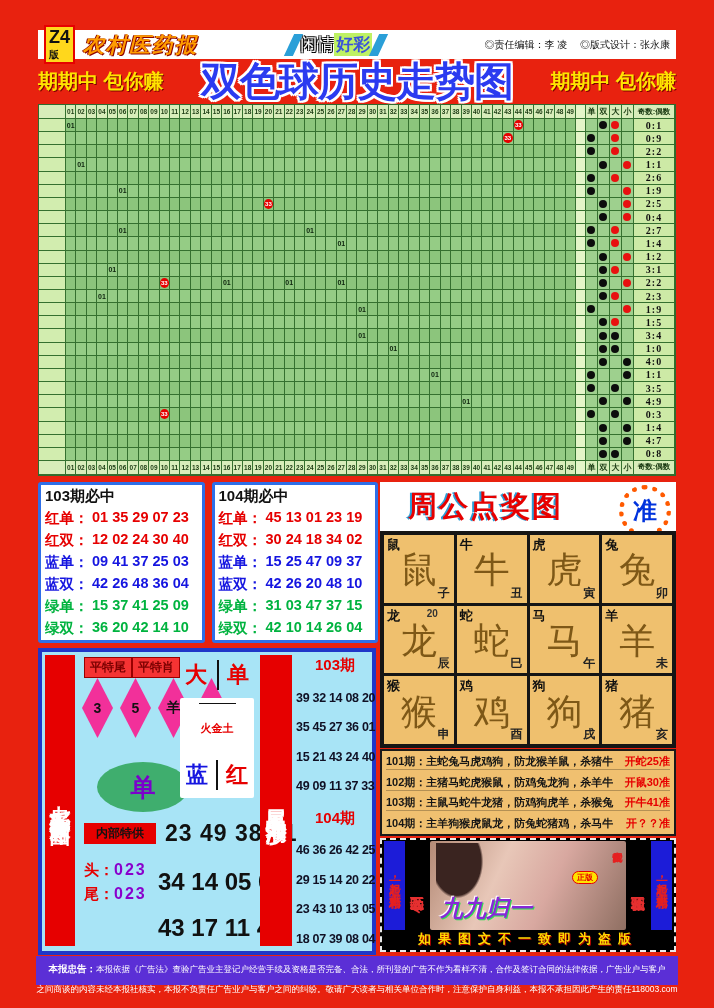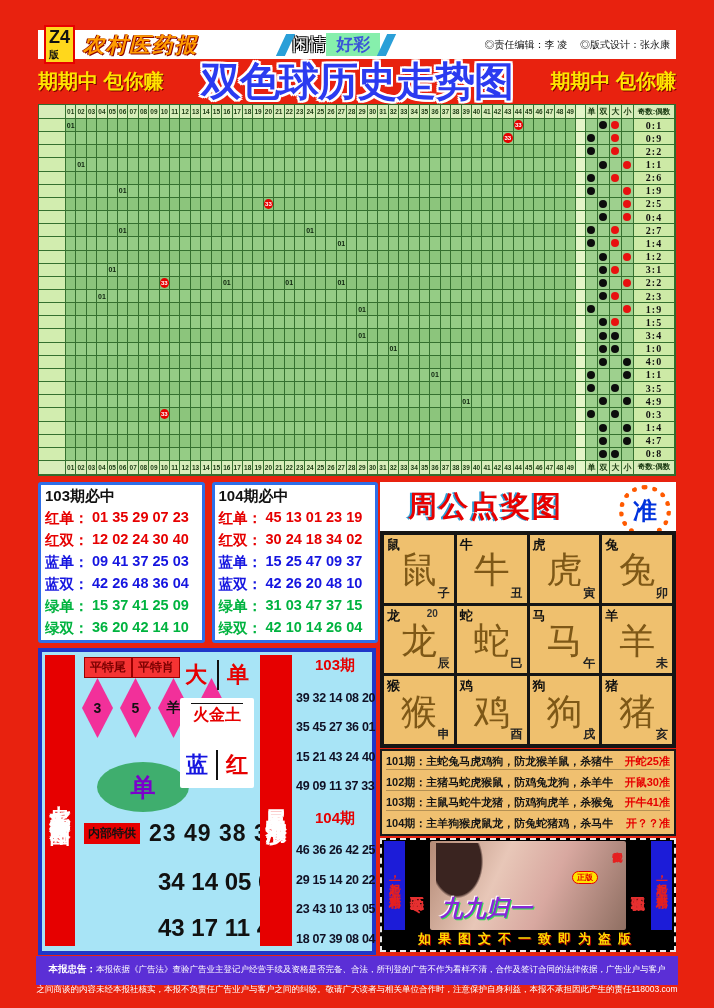--- a/index.html
+++ b/index.html
@@ -8,21 +8,21 @@
 
   
   .masthead{left:38px;top:30px;width:638px;height:29px;background:#fff;display:flex;align-items:center;padding:0 6px;}
   .edition-box{background:#ffd71c;border:2px solid #e60000;padding:0 3px;display:flex;align-items:baseline;margin-right:8px;flex-direction:column;}
   .edition-z{font-size:18px;font-weight:bold;color:#111;}
   .edition-ban{font-size:10px;font-weight:bold;color:#111;}
   .paper-name{font-size:21px;font-weight:bold;color:#ff9c00;font-style:italic;text-shadow:1px 1px 0 #8a0000,-1px 0 0 #8a0000;letter-spacing:2px;font-family:"Liberation Serif",serif;}
   .mh-center{display:flex;align-items:center;margin:0 auto;}
   .slash{width:9px;height:22px;background:#2a9fd8;transform:skew(-25deg);margin:0 2px;}
   .mh-a{font-size:17px;font-weight:normal;color:#fff;text-shadow:1px 1px 0 #000,-1px -1px 0 #000,1px -1px 0 #000,-1px 1px 0 #000;font-family:"Liberation Serif",serif;}
-  .mh-b{font-size:17px;font-weight:bold;color:#3a54d8;background:#86efac;padding:0 10px;font-family:"Liberation Serif",serif;}
+  .mh-b{font-size:17px;font-weight:bold;color:#3a54d8;background:#bef264;padding:0 2px;font-family:"Liberation Serif",serif;}
   .credits{font-size:10px;color:#111;white-space:nowrap;}
   .credits span{margin-left:10px;}
 
   
   .banner{left:38px;top:60px;width:638px;height:43px;display:flex;align-items:center;justify-content:space-between;}
   .banner-side{font-size:20px;font-weight:bold;color:#ffe400;text-shadow:1px 1px 0 #7a0000;white-space:nowrap;}
   .banner-title{font-size:40px;font-weight:bold;color:#2b3bf0;font-family:"Liberation Serif",serif;letter-spacing:-1px;white-space:nowrap;
     text-shadow:2px 0 0 #fff,-2px 0 0 #fff,0 2px 0 #fff,0 -2px 0 #fff,2px 2px 0 #fff,-2px -2px 0 #fff,2px -2px 0 #fff,-2px 2px 0 #fff;}
 
   
@@ -78,24 +78,24 @@
   .qx-banner-left{position:absolute;left:3px;top:3px;width:30px;height:291px;font-size:21px;letter-spacing:3px;}
   .qx-tags{position:absolute;left:42px;top:5px;display:flex;}
   .qx-tag{background:#f53333;color:#7a0000;font-weight:bold;font-size:12px;padding:1px 5px;border:1px solid #990000;}
   .qx-diamonds{position:absolute;left:40px;top:26px;display:flex;gap:7px;}
   .diamond{width:31px;height:60px;background:#f2309a;clip-path:polygon(50% 0,100% 50%,50% 100%,0 50%);display:flex;align-items:center;justify-content:center;color:#111;font-weight:bold;font-size:14px;}
   .qx-ellipse{position:absolute;left:55px;top:110px;width:92px;height:50px;background:#3fae6e;border-radius:50%;display:flex;align-items:center;justify-content:center;color:#7b00cc;font-size:25px;font-weight:bold;font-family:"Liberation Serif",serif;}
   .qx-mid{position:absolute;left:138px;top:8px;width:74px;}
   .qx-pair{display:flex;justify-content:space-around;font-size:22px;font-weight:bold;font-family:"Liberation Serif",serif;}
   .qx-pair .divided{border-left:2px solid #111;padding-left:8px;}
   .qx-white{margin-top:8px;background:#fff;padding:5px 2px 8px;text-align:center;border-radius:2px;}
-  .qx-elements{color:#e60000;font-weight:bold;font-size:16px;border-top:1px solid #111;border-bottom:none;display:inline-block;padding:1px 2px 0;}
+  .qx-elements{color:#e60000;font-weight:bold;font-size:11px;border-top:1px solid #111;border-bottom:none;display:inline-block;padding:17px 2px 0;}
   .qx-lanhong{margin-top:24px;}
   .qx-internal{position:absolute;left:42px;top:168px;display:flex;align-items:center;gap:9px;white-space:nowrap;}
-  .qx-internal-label{background:#e60000;color:#111;font-size:12px;font-weight:bold;padding:2px 4px;}
+  .qx-internal-label{background:#e60000;color:#111;font-size:12px;font-weight:bold;padding:2px 12px;}
   .qx-internal-nums{font-size:23px;font-weight:bold;color:#111;letter-spacing:1px;}
   .qx-headtail{position:absolute;left:42px;top:206px;font-weight:bold;line-height:24px;white-space:nowrap;}
   .qx-ht-label{color:#e60000;font-size:15px;}
   .qx-ht-val{color:#8a00cc;font-size:16px;letter-spacing:2px;}
   .qx-n2{position:absolute;left:116px;top:216px;font-size:24px;font-weight:bold;color:#111;white-space:nowrap;}
   .qx-n3{position:absolute;left:116px;top:262px;font-size:24px;font-weight:bold;color:#111;white-space:nowrap;}
   .qx-banner-right{position:absolute;left:218px;top:3px;width:32px;height:291px;font-size:21px;letter-spacing:2px;}
   .qx-nums{position:absolute;left:254px;top:4px;width:78px;height:290px;display:flex;flex-direction:column;justify-content:space-between;}
   .qx-period{color:#e60000;font-size:15px;font-weight:bold;text-align:center;}
   .qx-line{color:#101024;font-size:12.5px;font-weight:bold;white-space:nowrap;letter-spacing:-0.3px;}
@@ -2043,20 +2043,24 @@
       <div class="qx-pair qx-lanhong">
         <span class="c-blue">蓝</span>
         <span class="divided c-red">红</span>
       </div>
     </div>
   </div>
   <div class="qx-internal">
     <span class="qx-internal-label">内部特供</span>
     <span class="qx-internal-nums">23 49 38 31</span>
   </div>
+  <div class="qx-headtail">
+    <div><span class="qx-ht-label">头：</span><span class="qx-ht-val">023</span></div>
+    <div><span class="qx-ht-label">尾：</span><span class="qx-ht-val">023</span></div>
+  </div>
   <div class="qx-n2">34 14 05 07</div>
   <div class="qx-n3">43 17 11 44</div>
   <div class="vbanner qx-banner-right">尾尾必中大浪淘沙</div>
   <div class="qx-nums" id="dl-nums">
       <div class="qx-period">103期</div>
       <div class="qx-line">39 32 14 08 20</div>
       <div class="qx-line">35 45 27 36 01</div>
       <div class="qx-line">15 21 43 24 40</div>
       <div class="qx-line">49 09 11 37 33</div>
       <div class="qx-period">104期</div>

